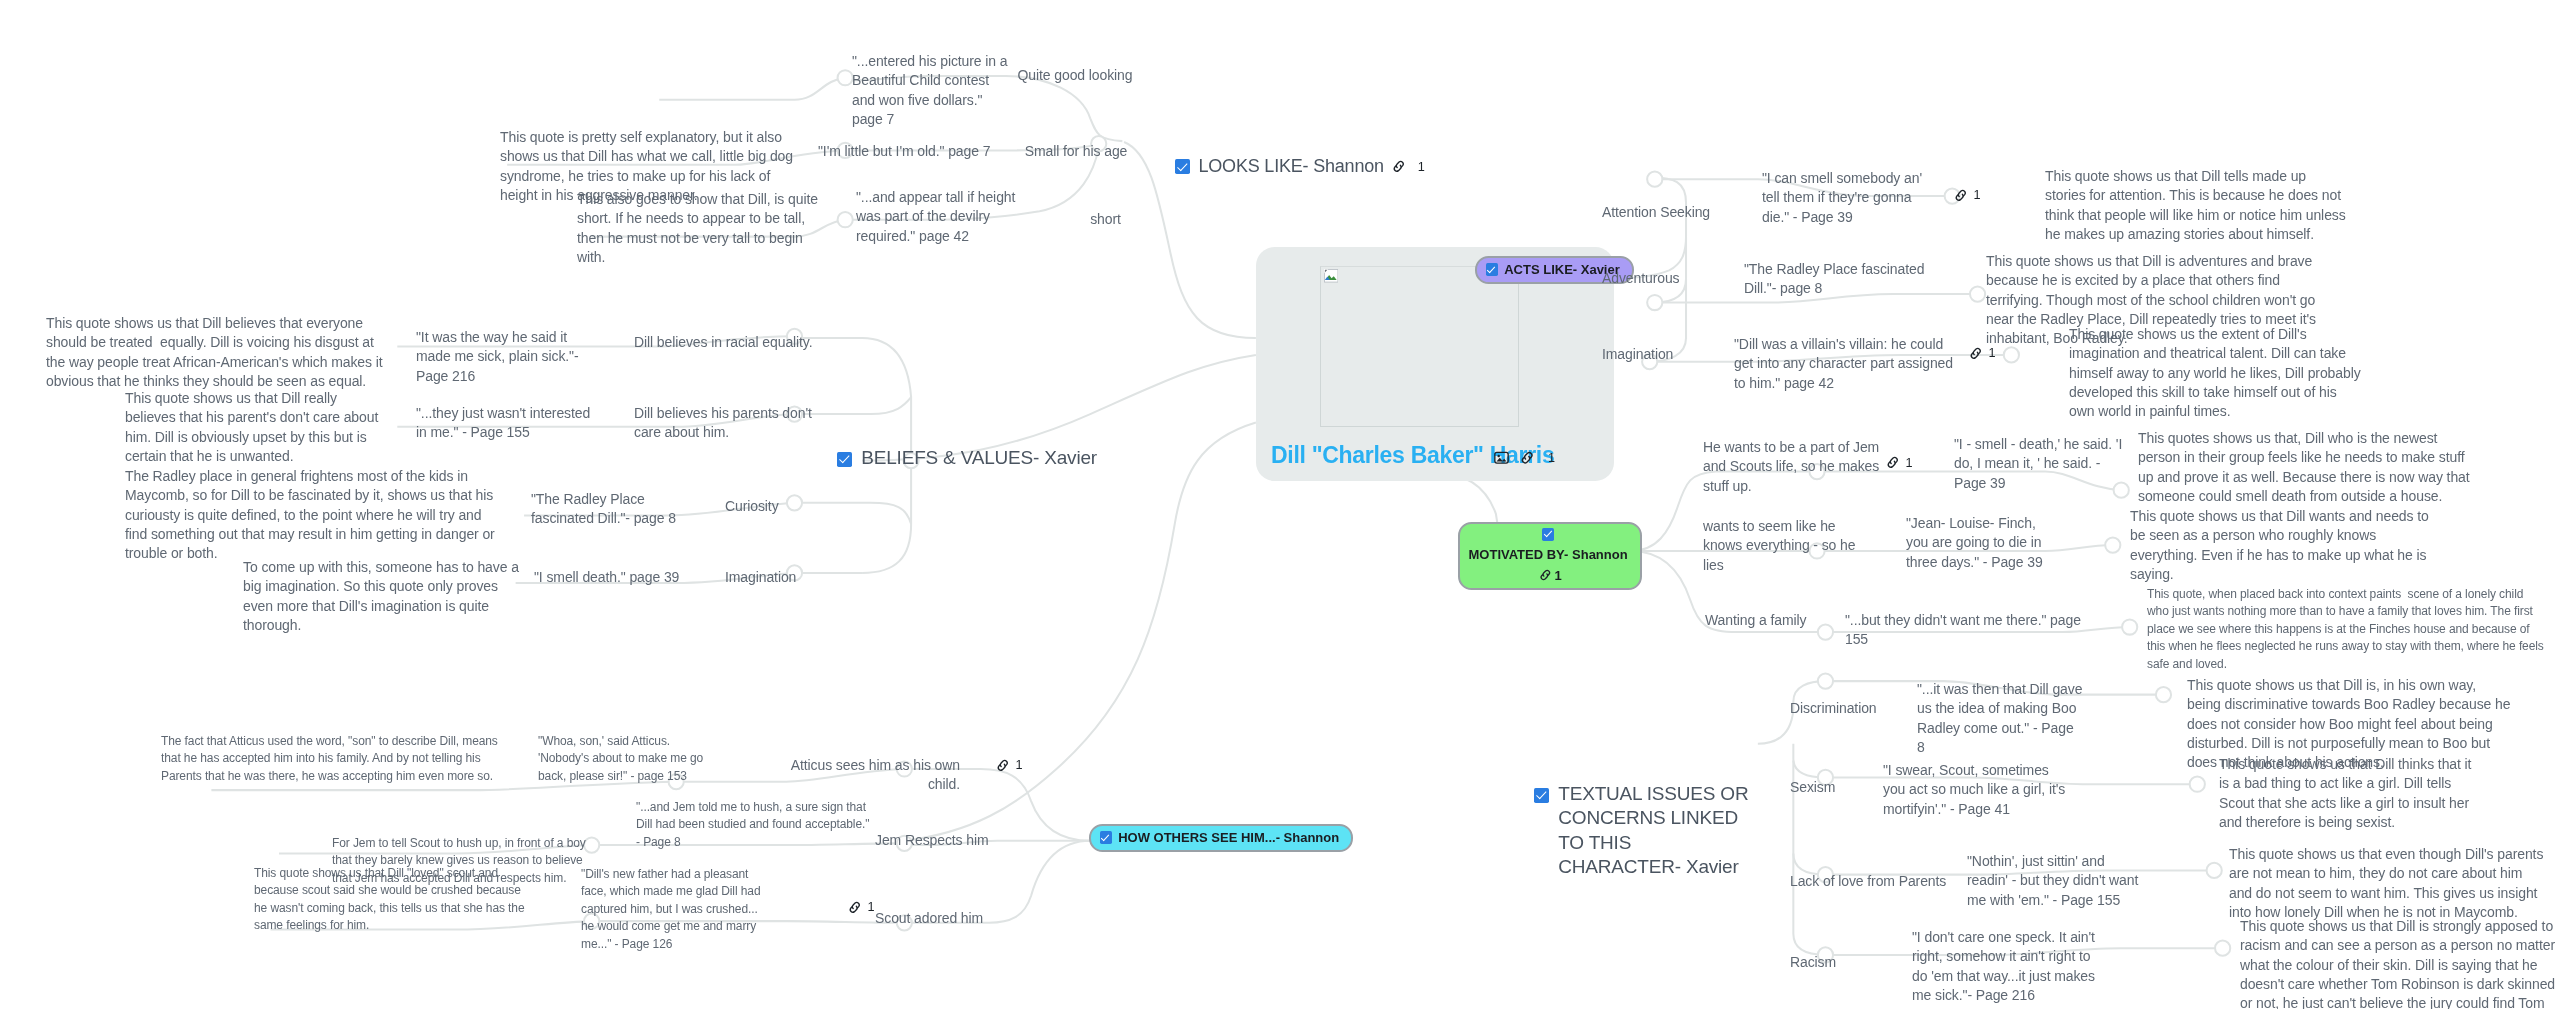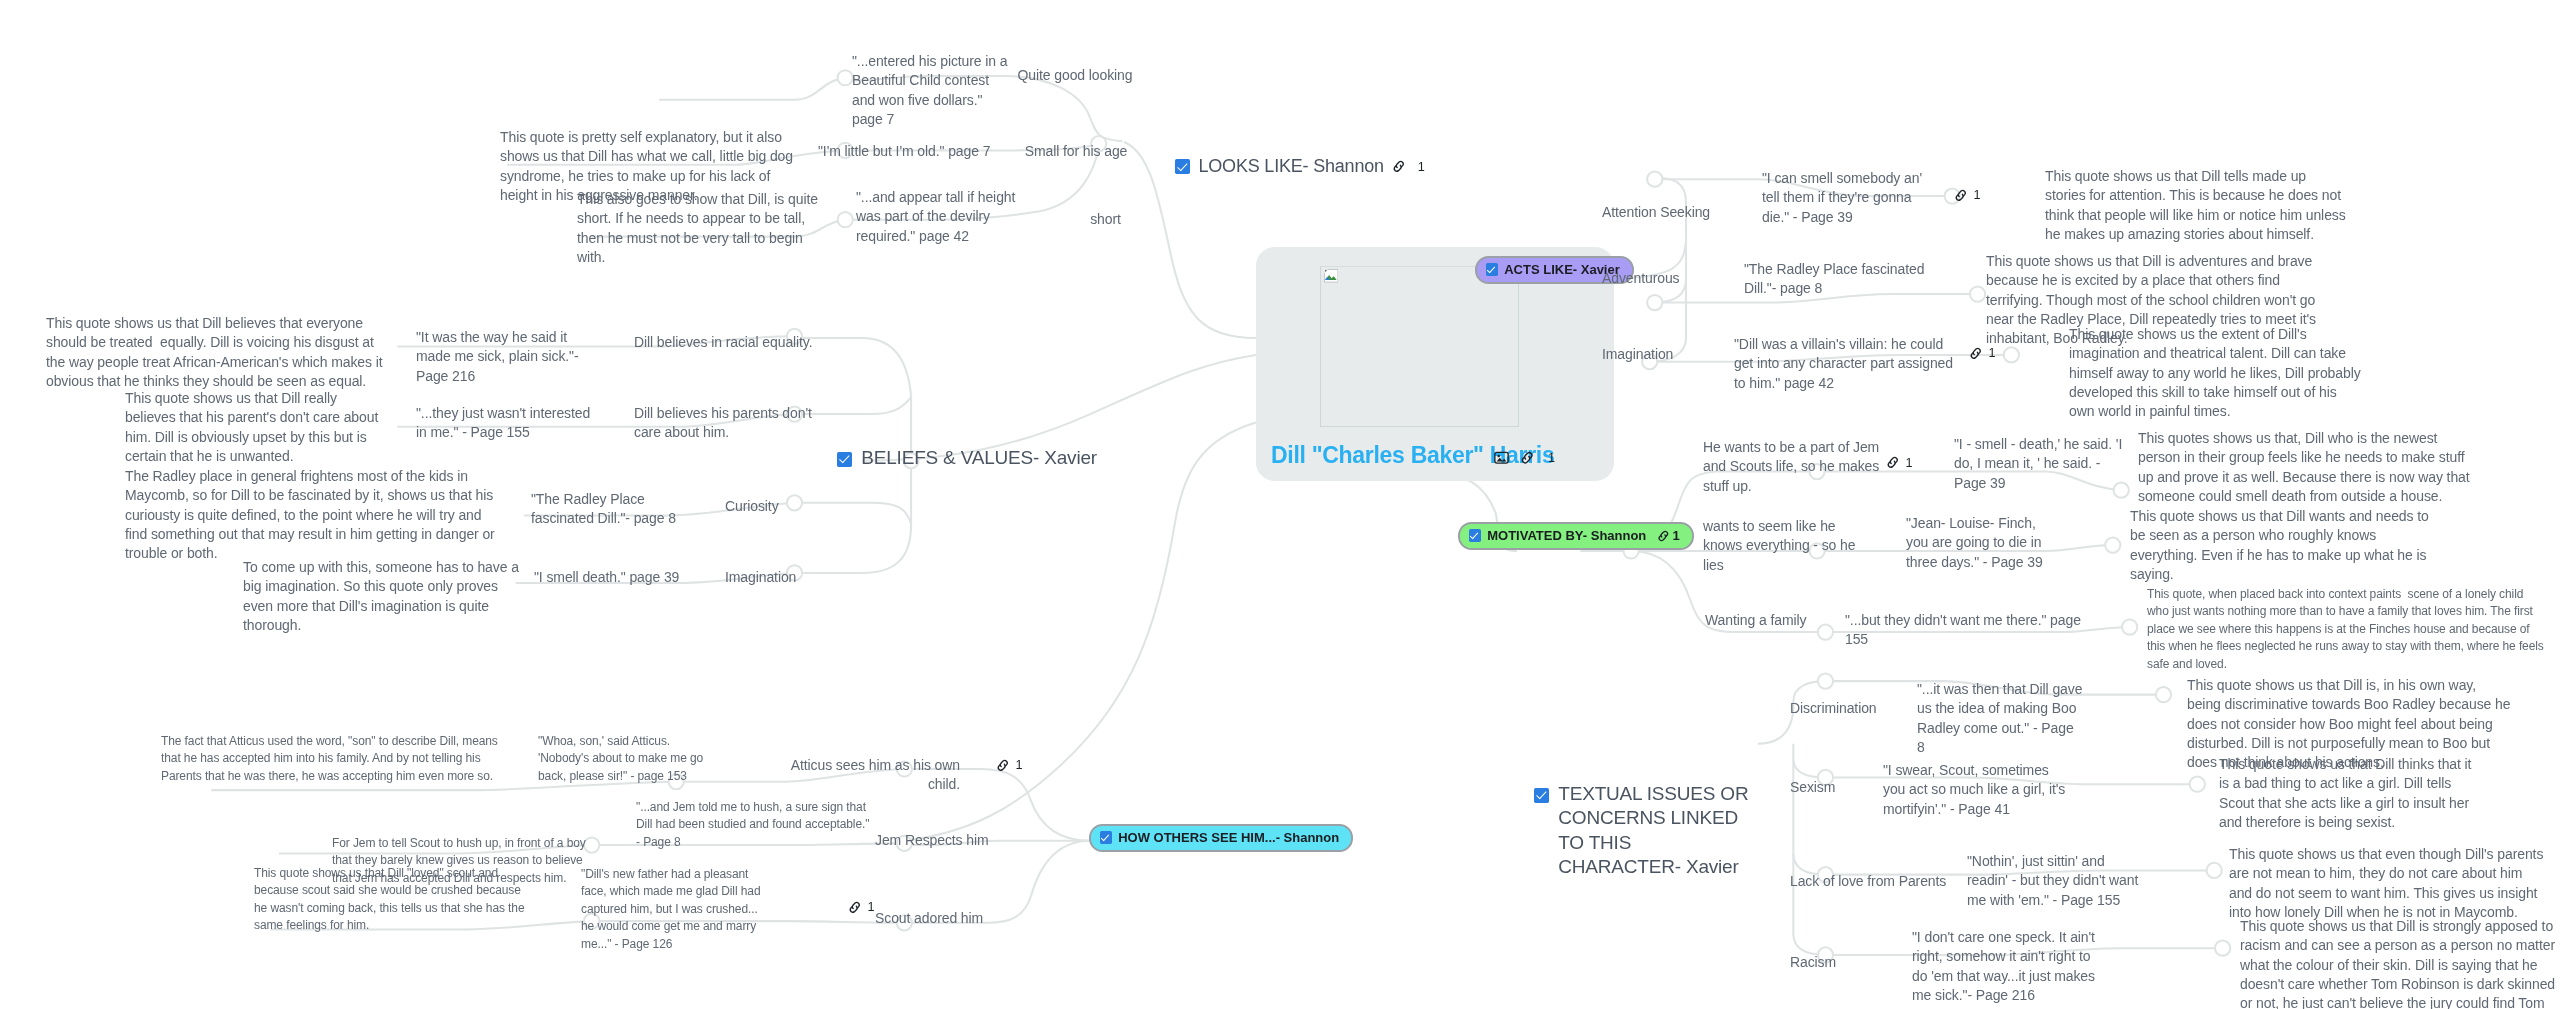--- a/index.html
+++ b/index.html
@@ -75,21 +75,21 @@
     gap: 6px;
     padding: 4.2px 12px 5px 8.5px;
     border-radius: 13.5px;
     border: 2.1px solid #9aa0a6;
     font-size: 13px;
     font-weight: 700;
     color: #1a1d21;
     white-space: nowrap;
   }
   .pill.purple { background: #a99cf5; }
-  .pill.green  { background: #83f07f; }
+  .pill.green  { background: #83f07f; flex-direction: column; }
   .pill.cyan   { background: #5de3f5; }
   .pill .lnk { display: inline-flex; align-items: center; gap: 2.5px; font-weight: 700; margin-left: 5px; }
 
   
   .heading {
     position: absolute;
     display: flex;
     align-items: flex-start;
     gap: 9.3px;
     color: #4a5460;

